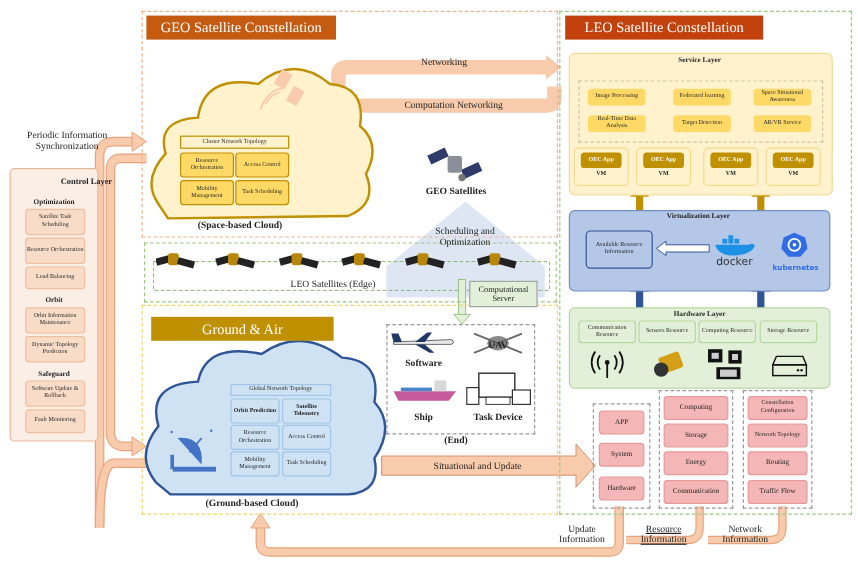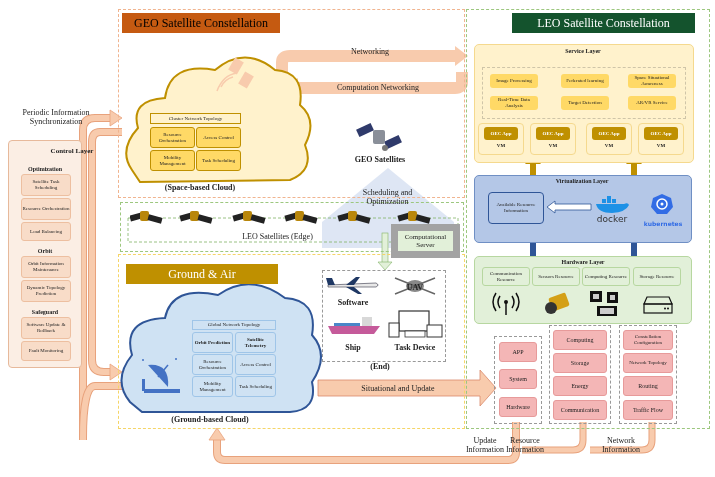--- a/index.html
+++ b/index.html
@@ -16,22 +16,22 @@
   
   .ctrl { left:8px; top:140px; width:72px; height:226px; background:#fbeee4; border:1px solid #e7b99b; border-radius:4px; }
   .ctrl-box { position:absolute; left:12px; width:48px; background:#f8dcc8; border:1px solid #edbfa0; border-radius:3px; }
 
   
   .geo-frame { left:118px; top:9px; width:345px; height:187px; border:1.5px dashed #f0b48f; }
   .leo-frame { left:120px; top:202px; width:342px; height:48px; border:1.5px dashed #9cc77e; }
   .ga-frame { left:118px; top:254px; width:345px; height:173px; border:1.5px dashed #f5d567; }
   .leoc-frame { left:466px; top:9px; width:242px; height:418px; border:1.5px dashed #9cc77e; }
 
-  .title-geo { left:122px; top:13px; width:158px; height:20px; background:#c55a11; color:#000000; font-size:12px; }
-  .title-leo { left:471px; top:13px; width:183px; height:20px; background:#14532d; color:#fff; font-size:12px;margin-left:41px; }
+  .title-geo { left:122px; top:13px; width:158px; height:20px; background:#c55a11; color:#ffffff; font-size:12px; }
+  .title-leo { left:471px; top:13px; width:165px; height:20px; background:#c2410c; color:#fff; font-size:12px; }
   .title-ga { left:126px; top:264px; width:152px; height:20px; background:#bf9000; color:#fff; font-size:12px; }
 
   .svc { left:474px; top:44px; width:218px; height:117px; background:#fff2cc; border:1px solid #f5d98e; border-radius:5px; }
   .svc-inner { left:482px; top:67px; width:202px; height:50px; border:1px dashed #cfc5a8; }
   .svc-item { position:absolute; width:48px; height:14px; background:#ffd966; border-radius:3px; }
   .vm { position:absolute; width:44px; height:30px; border:1px solid #f5d98e; border-radius:4px; background:#fff2cc; }
   .oec { position:absolute; left:5px; top:3px; width:34px; height:13px; background:#bf9000; color:#fff; border-radius:3px; }
 
   .virt { left:474px; top:175px; width:216px; height:66px; background:#b4c7e7; border:1px solid #6f8fc4; border-radius:5px; }
   .hw { left:474px; top:256px; width:216px; height:66px; background:#e2f0d9; border:1px solid #b7d7a0; border-radius:5px; }
@@ -147,21 +147,21 @@
     <rect x="10" y="3" width="9" height="10" fill="#b8860b" rx="2"></rect>
     <rect x="18" y="8" width="14" height="6" fill="#222" transform="rotate(15 25 11)"></rect>
   </g>
   <use href="#sat" x="50"></use>
     <use href="#sat" x="103"></use>
     <use href="#sat" x="155"></use>
     <use href="#sat" x="208"></use>
     <use href="#sat" x="268"></use>
 </svg>
 <div class="abs c t8" style="left:220px;top:232px;width:115px;">LEO Satellites (Edge)</div>
-<div class="abs c t7" style="left:391px;top:224px;width:55px;height:20px;background:#e2f0d9;border:7px solid #a3a3a3;">Computational Server</div>
+<div class="abs c t7" style="left:391px;top:234px;width:55px;height:20px;background:#e2f0d9;border:1px solid #a3a3a3;">Computational Server</div>
 
 <div class="abs c title-ga">Ground &amp; Air</div>
 <div class="abs c t5" style="left:192px;top:320px;width:82px;height:8px;background:#cfe2f3;border:1px solid #9fc5e8;">Global Network Topology</div>
 <div class="abs c t5 b" style="left:192px;top:332px;width:39px;height:19px;background:#cfe2f3;border:1px solid #9fc5e8;border-radius:3px;">Orbit Prediction</div>
 <div class="abs c t5 b" style="left:235px;top:332px;width:39px;height:19px;background:#cfe2f3;border:1px solid #9fc5e8;border-radius:3px;">Satellite Telemetry</div>
 <div class="abs c t5" style="left:192px;top:354px;width:39px;height:19px;background:#cfe2f3;border:1px solid #9fc5e8;border-radius:3px;">Resource Orchestration</div>
 <div class="abs c t5" style="left:235px;top:354px;width:39px;height:19px;background:#cfe2f3;border:1px solid #9fc5e8;border-radius:3px;">Access Control</div>
 <div class="abs c t5" style="left:192px;top:376px;width:39px;height:19px;background:#cfe2f3;border:1px solid #9fc5e8;border-radius:3px;">Mobility Management</div>
 <div class="abs c t5" style="left:235px;top:376px;width:39px;height:19px;background:#cfe2f3;border:1px solid #9fc5e8;border-radius:3px;">Task Scheduling</div>
 
@@ -304,14 +304,14 @@
   <div class="pink c t6" style="left:3px;top:74px;width:52px;height:18px;">Communication</div>
 </div>
 <div class="dashgrp" style="left:619px;top:325px;width:56px;height:97px;">
   <div class="pink c t5" style="left:3px;top:4px;width:48px;height:18px;">Constellation Configuration</div>
   <div class="pink c t5" style="left:3px;top:27px;width:48px;height:18px;">Network Topology</div>
   <div class="pink c t6" style="left:3px;top:50px;width:48px;height:18px;">Routing</div>
   <div class="pink c t6" style="left:3px;top:74px;width:48px;height:18px;">Traffic Flow</div>
 </div>
 
 <div class="abs c t8" style="left:460px;top:436px;width:50px;">Update Information</div>
-<div class="abs c t8" style="left:500px;top:436px;width:50px;">Resource Information</div>
+<div class="abs c t8" style="left:528px;top:436px;width:50px;text-decoration:underline;">Resource Information</div>
 <div class="abs c t8" style="left:596px;top:436px;width:50px;">Network Information</div>
 
 </body></html>

